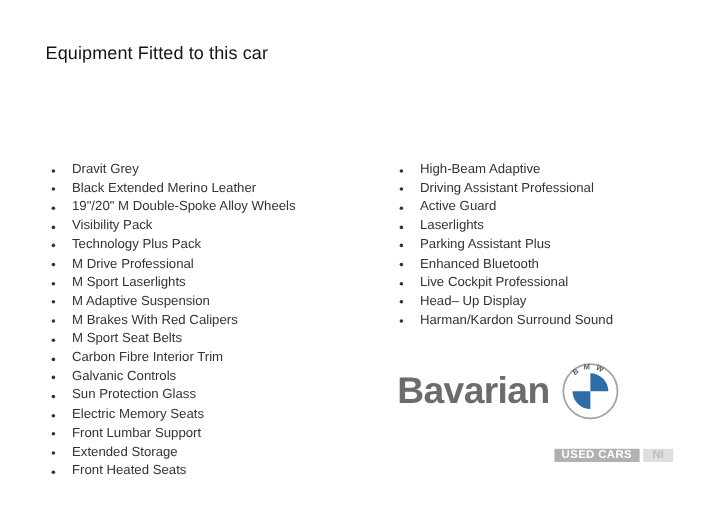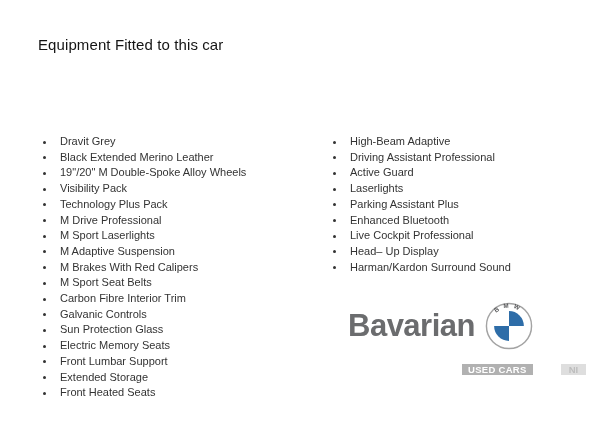--- a/index.html
+++ b/index.html
@@ -42,21 +42,21 @@
     position: absolute;
     left: 3px;
     top: 6.5px;
     width: 3px;
     height: 3px;
     border-radius: 50%;
     background: #333333;
   }
   .brand-block {
     position: absolute;
-    left: 348px;
+    left: 331px;
     top: 302px;
     display: flex;
     align-items: center;
     text-align: right;
   }
   .dealer-name {
     font-size: 31px;
     font-weight: bold;
     color: #6b6c6e;
     letter-spacing: -0.5px;
@@ -66,23 +66,22 @@
     width: 48px;
     height: 48px;
     margin-left: 10px;
     display: block;
   }
   .badge-row {
     position: absolute;
     left: 462px;
     top: 364px;
     display: flex;
-    align-items: flex-start;
+    align-items: center;
     height: 31px;
-    gap: 25px;
   }
   .badge-primary {
     background: #b1b1b1;
     color: #ffffff;
     font-size: 9.5px;
     font-weight: bold;
     letter-spacing: 0.3px;
     padding: 0 6px;
     display: flex;
     align-items: center;

